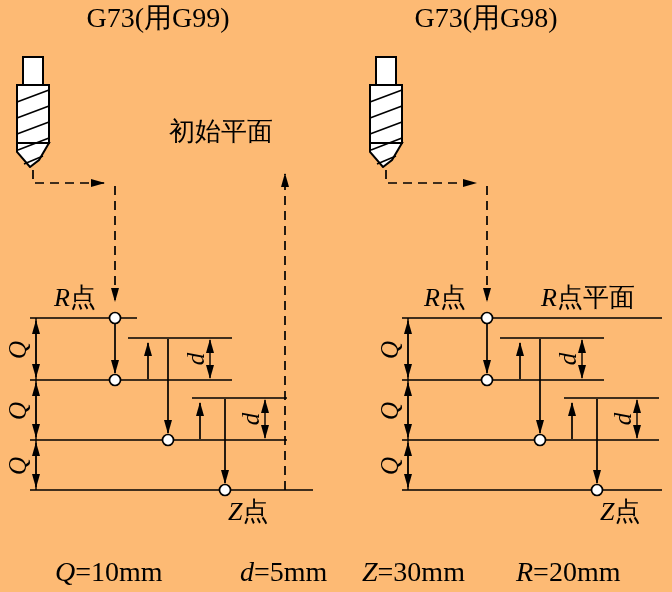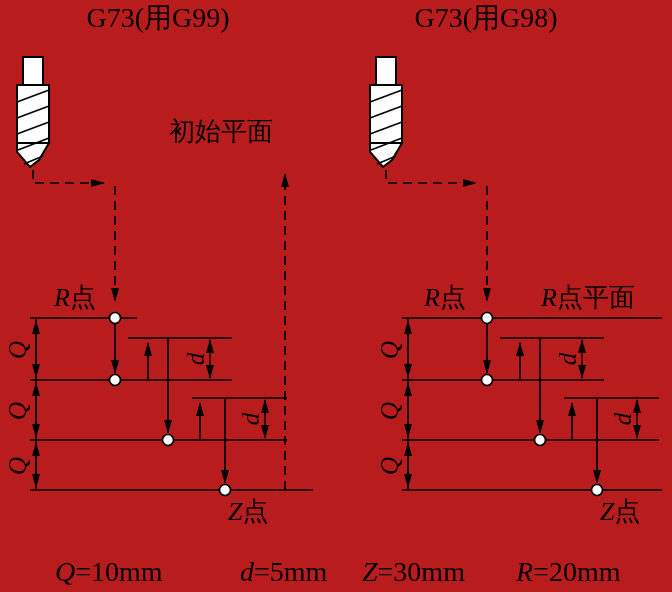--- a/index.html
+++ b/index.html
@@ -1,16 +1,16 @@
 <!DOCTYPE html>
 <html><head>
 <meta charset="utf-8">
 <style>
   html,body{margin:0;padding:0;background:#ffffff;}
-  .stage{position:relative;width:672px;height:592px;background:#b91c1c;overflow:hidden;}
+  .stage{position:relative;width:672px;height:592px;background:#fdba74;overflow:hidden;}
   svg{display:block;}
   svg text{font-family:"Liberation Serif","DejaVu Serif",serif;fill:#000;}
   .title{font-size:28px;}
   .cjk-label{font-size:26px;}
   .var{font-style:italic;}
   .rot{font-size:25px;font-style:italic;}
   .formula{font-size:28px;}
   .stroke{stroke:#000;stroke-width:1.7;fill:none;}
   .dim{stroke:#000;stroke-width:1.4;fill:none;}
   .dash{stroke-dasharray:9 6;}

